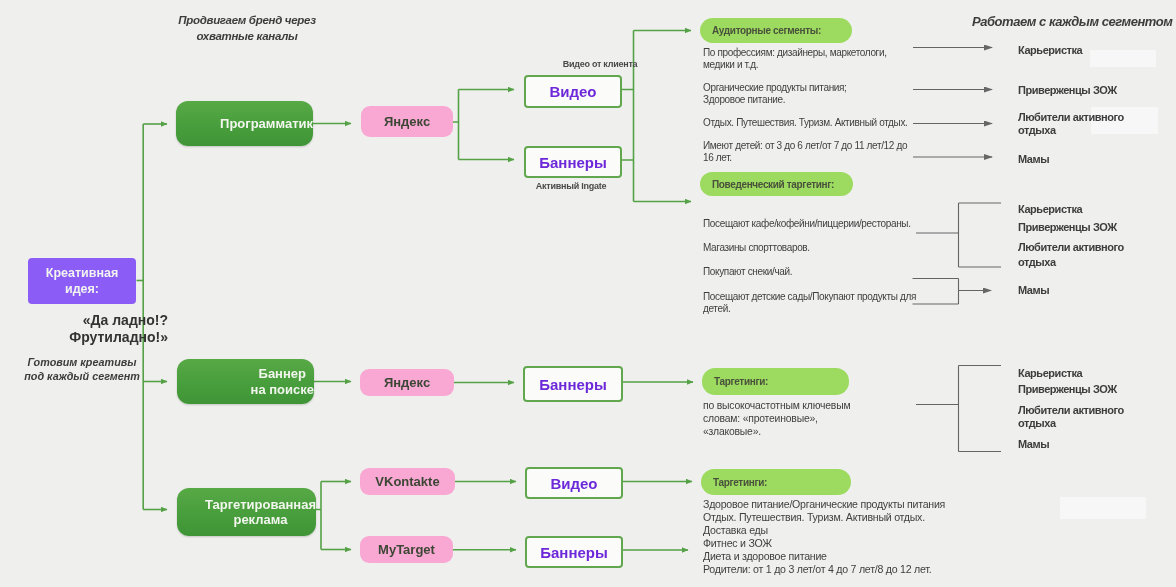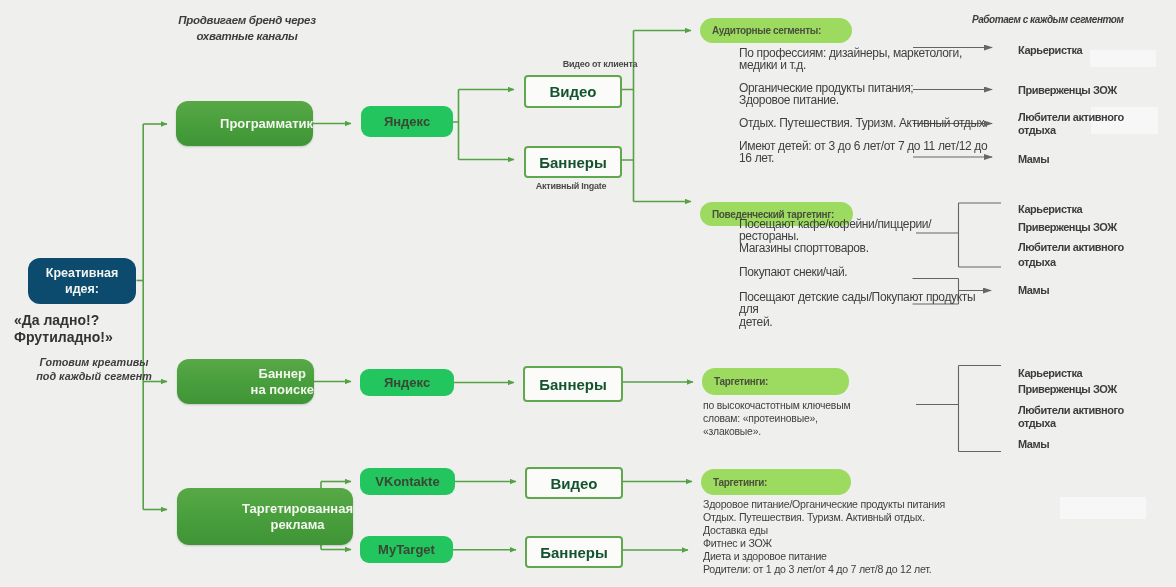--- a/index.html
+++ b/index.html
@@ -5,70 +5,70 @@
   html,body{margin:0;padding:0;}
   body{font-family:"Liberation Sans",sans-serif;background:#eff0ee;}
   #canvas{position:relative;width:1176px;height:587px;background:#eff0ee;overflow:hidden;}
   .abs{position:absolute;}
   .pre{white-space:pre-line;}
   svg#wires{position:absolute;left:0;top:0;width:1176px;height:587px;}
 
   
   .note{font-style:italic;font-weight:bold;color:#3d3d3d;}
   .promo-note{left:167px;top:13px;width:160px;text-align:center;font-size:11.5px;line-height:15.8px;letter-spacing:-0.3px;}
-  .segment-note{left:972px;top:13.5px;font-size:10px;letter-spacing:-0.45px;white-space:nowrap;}
-
-  
-  .idea-box{left:28px;top:258px;width:108px;height:46px;background:#0c4a6e;border-radius:12px;
+  .segment-note{left:972px;top:13.5px;font-size:13px;letter-spacing:-0.45px;white-space:nowrap;}
+
+  
+  .idea-box{left:28px;top:258px;width:108px;height:46px;background:#8b5cf6;border-radius:4px;
             color:#f2f4ef;font-weight:bold;font-size:12.5px;line-height:16px;
             display:flex;align-items:center;justify-content:center;text-align:center;}
-  .idea-slogan{left:14px;top:312px;width:136px;text-align:left;font-weight:bold;color:#333333;
+  .idea-slogan{left:32px;top:312px;width:136px;text-align:right;font-weight:bold;color:#333333;
                font-size:14px;line-height:17px;}
-  .idea-note{left:18px;top:356px;width:128px;text-align:center;font-size:10.8px;line-height:13.5px;margin-left:12px;}
+  .idea-note{left:18px;top:356px;width:128px;text-align:center;font-size:10.8px;line-height:13.5px;}
 
   
   .chan{background:linear-gradient(180deg,#57a945 0%,#489e3c 55%,#3f9536 100%);
         border-radius:12px;color:#f2f6ee;font-weight:bold;font-size:13px;line-height:15.5px;
         display:flex;align-items:center;justify-content:flex-end;text-align:center;
         box-shadow:0 1px 2px rgba(0,0,0,0.18);}
   .chan-programmatic{left:176px;top:101px;width:137px;height:45px;}
   .chan-search{left:177px;top:359px;width:137px;height:45px;}
-  .chan-targeted{left:177px;top:488px;width:139px;height:57px;padding-left:37px;}
-
-  
-  .plat{background:#22c55e;border-radius:9px;color:#3c4634;font-weight:bold;font-size:13px;
+  .chan-targeted{left:177px;top:488px;width:139px;height:48px;}
+
+  
+  .plat{background:#f9a8d4;border-radius:9px;color:#3c4634;font-weight:bold;font-size:13px;
         display:flex;align-items:center;justify-content:center;text-align:center;}
   .plat-yandex1{left:361px;top:106px;width:92px;height:31px;}
   .plat-yandex2{left:360px;top:369px;width:94px;height:27px;}
   .plat-vk{left:360px;top:468px;width:95px;height:27px;}
   .plat-mytarget{left:360px;top:536px;width:93px;height:27px;}
 
   
-  .fmt{background:#fbfcfa;border:2px solid #61a74e;border-radius:4px;color:#14532d;
+  .fmt{background:#fbfcfa;border:2px solid #61a74e;border-radius:4px;color:#6d28d9;
        font-weight:bold;font-size:15px;display:flex;align-items:center;justify-content:center;}
   .fmt-video1{left:524px;top:75px;width:94px;height:29px;}
   .fmt-banners1{left:524px;top:146px;width:94px;height:28px;}
   .fmt-banners2{left:523px;top:366px;width:96px;height:32px;}
   .fmt-video2{left:525px;top:467px;width:94px;height:28px;}
   .fmt-banners3{left:525px;top:536px;width:94px;height:28px;}
 
   .small-ann{color:#4a4a4a;font-size:9px;font-weight:bold;text-align:center;letter-spacing:-0.25px;}
   .ann-video{left:541px;top:59px;width:118px;}
   .ann-banners{left:512px;top:181px;width:118px;}
 
   
   .pill{background:#9cdb5f;border-radius:13px;color:#49503c;font-weight:bold;font-size:10px;letter-spacing:-0.35px;
         display:flex;align-items:center;padding-left:12px;box-sizing:border-box;}
   .pill1{left:700px;top:18px;width:152px;height:25px;}
-  .pill2{left:700px;top:202px;width:153px;height:24px;}
+  .pill2{left:700px;top:172px;width:153px;height:24px;}
   .pill3{left:702px;top:368px;width:147px;height:27px;}
   .pill4{left:701px;top:469px;width:150px;height:26px;}
 
   
-  .item{color:#3f3f3f;font-size:12px;line-height:12.4px;letter-spacing:-0.35px;margin-left:36px;}
+  .item{color:#3f3f3f;font-size:10px;line-height:12.4px;letter-spacing:-0.35px;}
   .aud-item-0{left:703px;top:47px;width:250px;}
   .aud-item-1{left:703px;top:82px;width:250px;}
   .aud-item-2{left:703px;top:117px;width:250px;}
   .aud-item-3{left:703px;top:140px;width:250px;}
 
   .beh-item-0{left:703px;top:218px;width:250px;}
   .beh-item-1{left:703px;top:242px;width:250px;}
   .beh-item-2{left:703px;top:266px;width:250px;}
   .beh-item-3{left:703px;top:291px;width:250px;}
 

